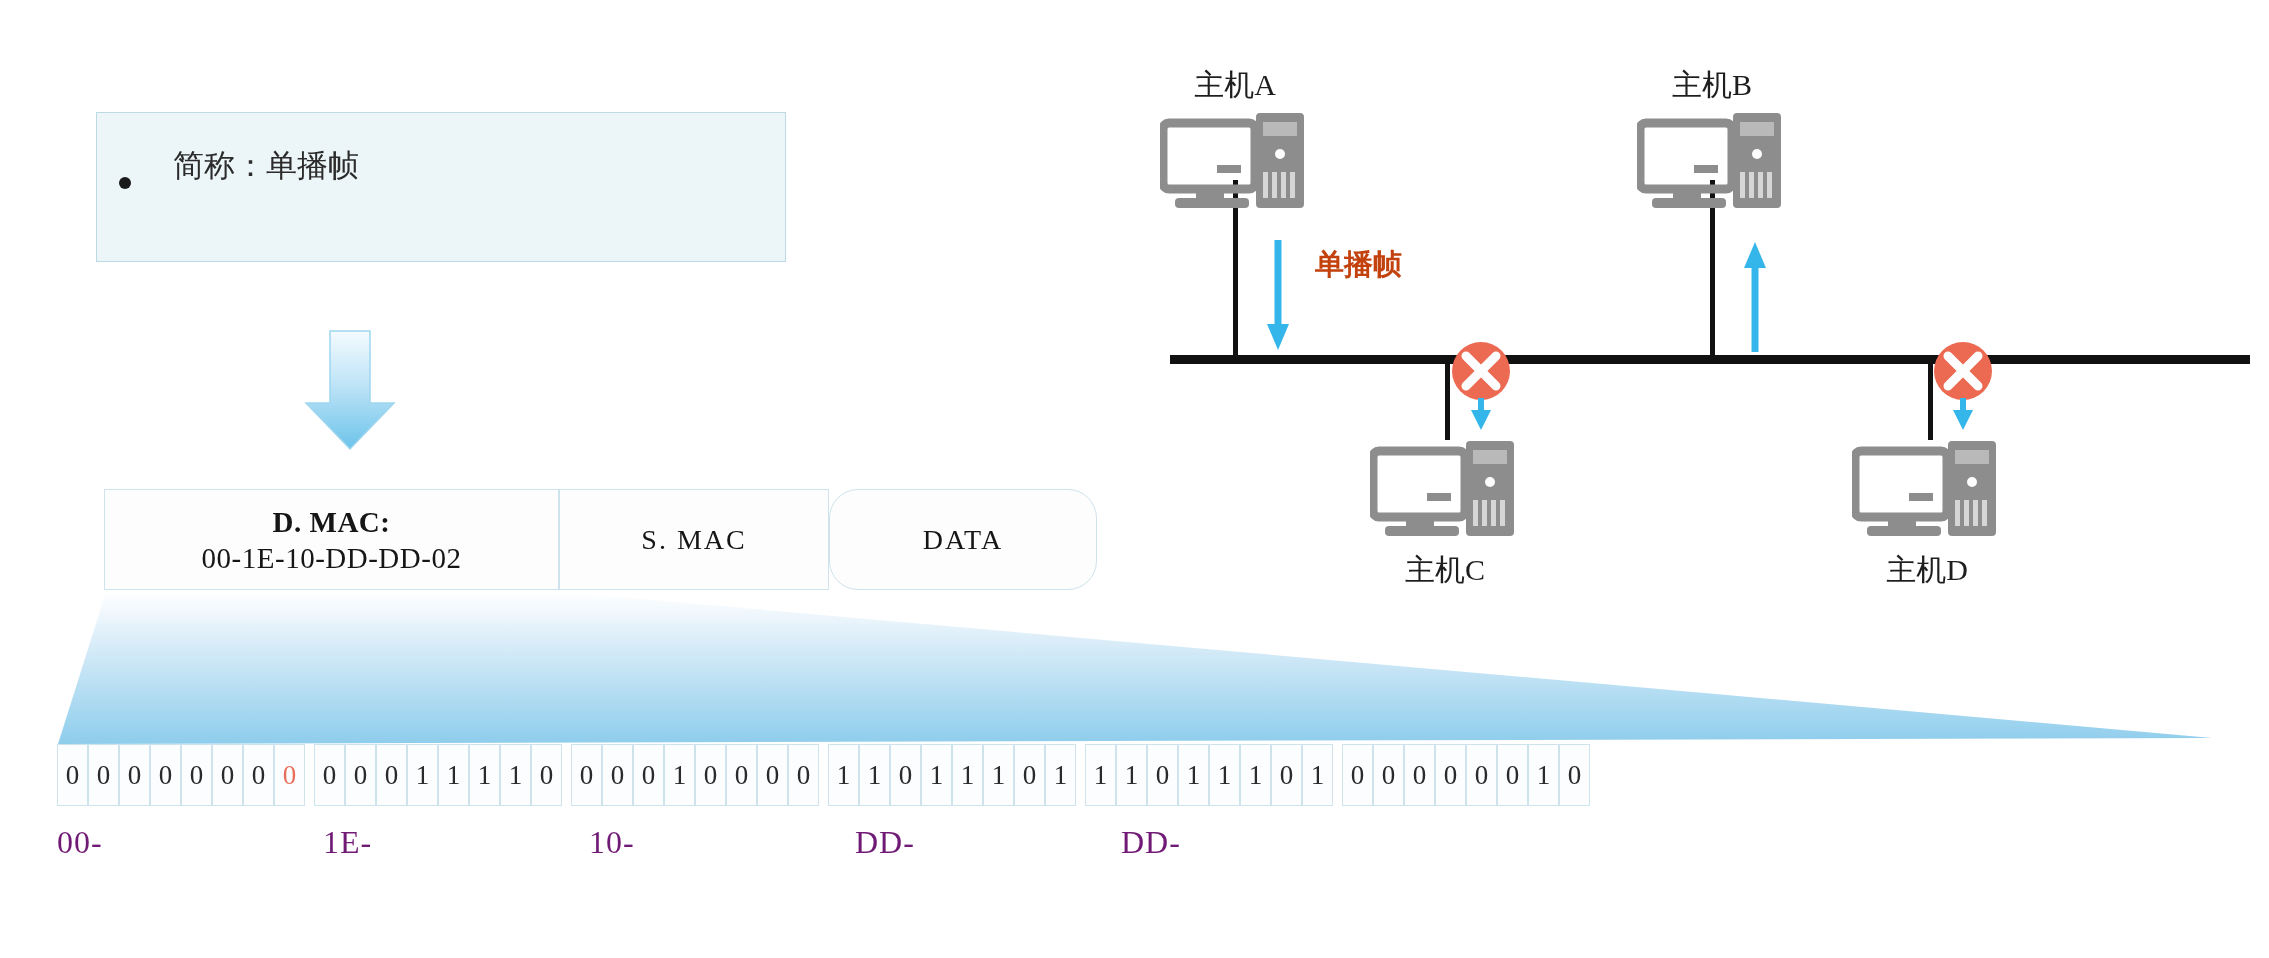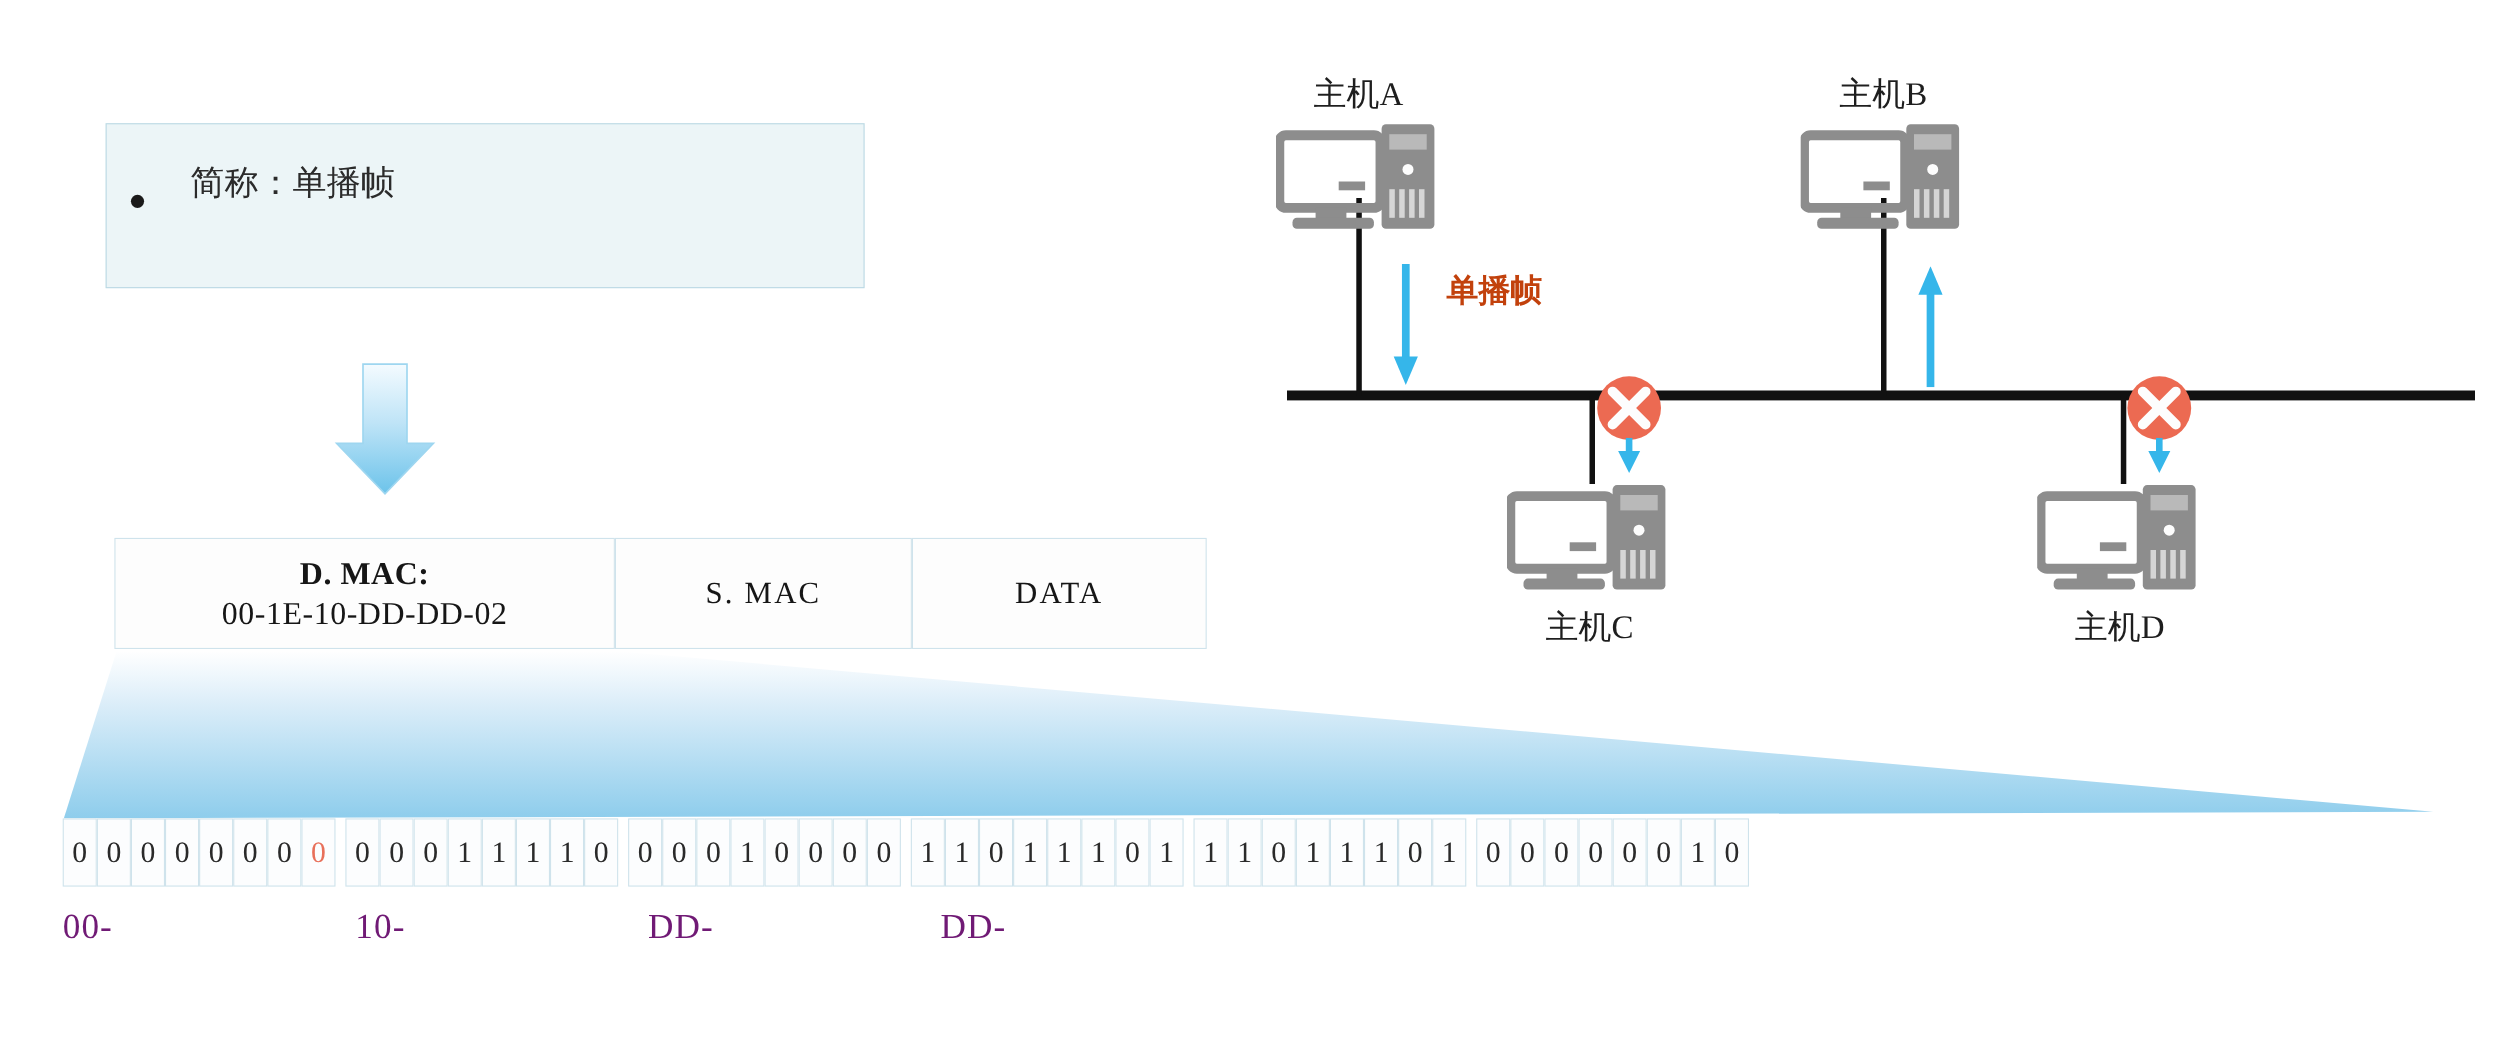--- a/index.html
+++ b/index.html
@@ -35,21 +35,21 @@
     position:absolute;left:104px;top:489px;width:993px;height:101px;
     display:flex;box-sizing:border-box;
   }
   .frame-cell{
     border:1px solid #cfe3ec;background:#fdfdfd;box-sizing:border-box;
     display:flex;flex-direction:column;align-items:center;justify-content:center;
     color:#161616;
   }
   .frame-cell.dmac{flex:0 0 455px;}
   .frame-cell.smac{flex:0 0 270px;}
-  .frame-cell.data{flex:0 0 268px;}
+  .frame-cell.data{flex:0 0 268px;border-radius:29px;}
   .fc-line1{font-size:29px;font-weight:bold;letter-spacing:.5px;line-height:36px;}
   .fc-line2{font-size:29px;font-weight:normal;letter-spacing:.5px;line-height:36px;}
   .fc-single{font-size:28px;letter-spacing:2px;}
 
   
   .funnel{position:absolute;left:50px;top:592px;width:2170px;height:152px;}
 
   
   .bitrow{
     position:absolute;left:57px;top:744px;height:62px;display:flex;
@@ -196,20 +196,21 @@
         <div class="bit-cell">0</div>
         <div class="bit-cell">0</div>
         <div class="bit-cell">0</div>
         <div class="bit-cell">1</div>
         <div class="bit-cell">0</div>
       </div>
     </div>
 
   <div class="bytelabels">
       <div class="byte-label">00-</div>
+      <div class="byte-label">1E-</div>
       <div class="byte-label">10-</div>
       <div class="byte-label">DD-</div>
       <div class="byte-label">DD-</div>
     </div>
 
   <div class="net">
 
     <div class="bus"></div>
 
     <div class="drop" style="left:73px;top:120px;height:180px;"></div>

